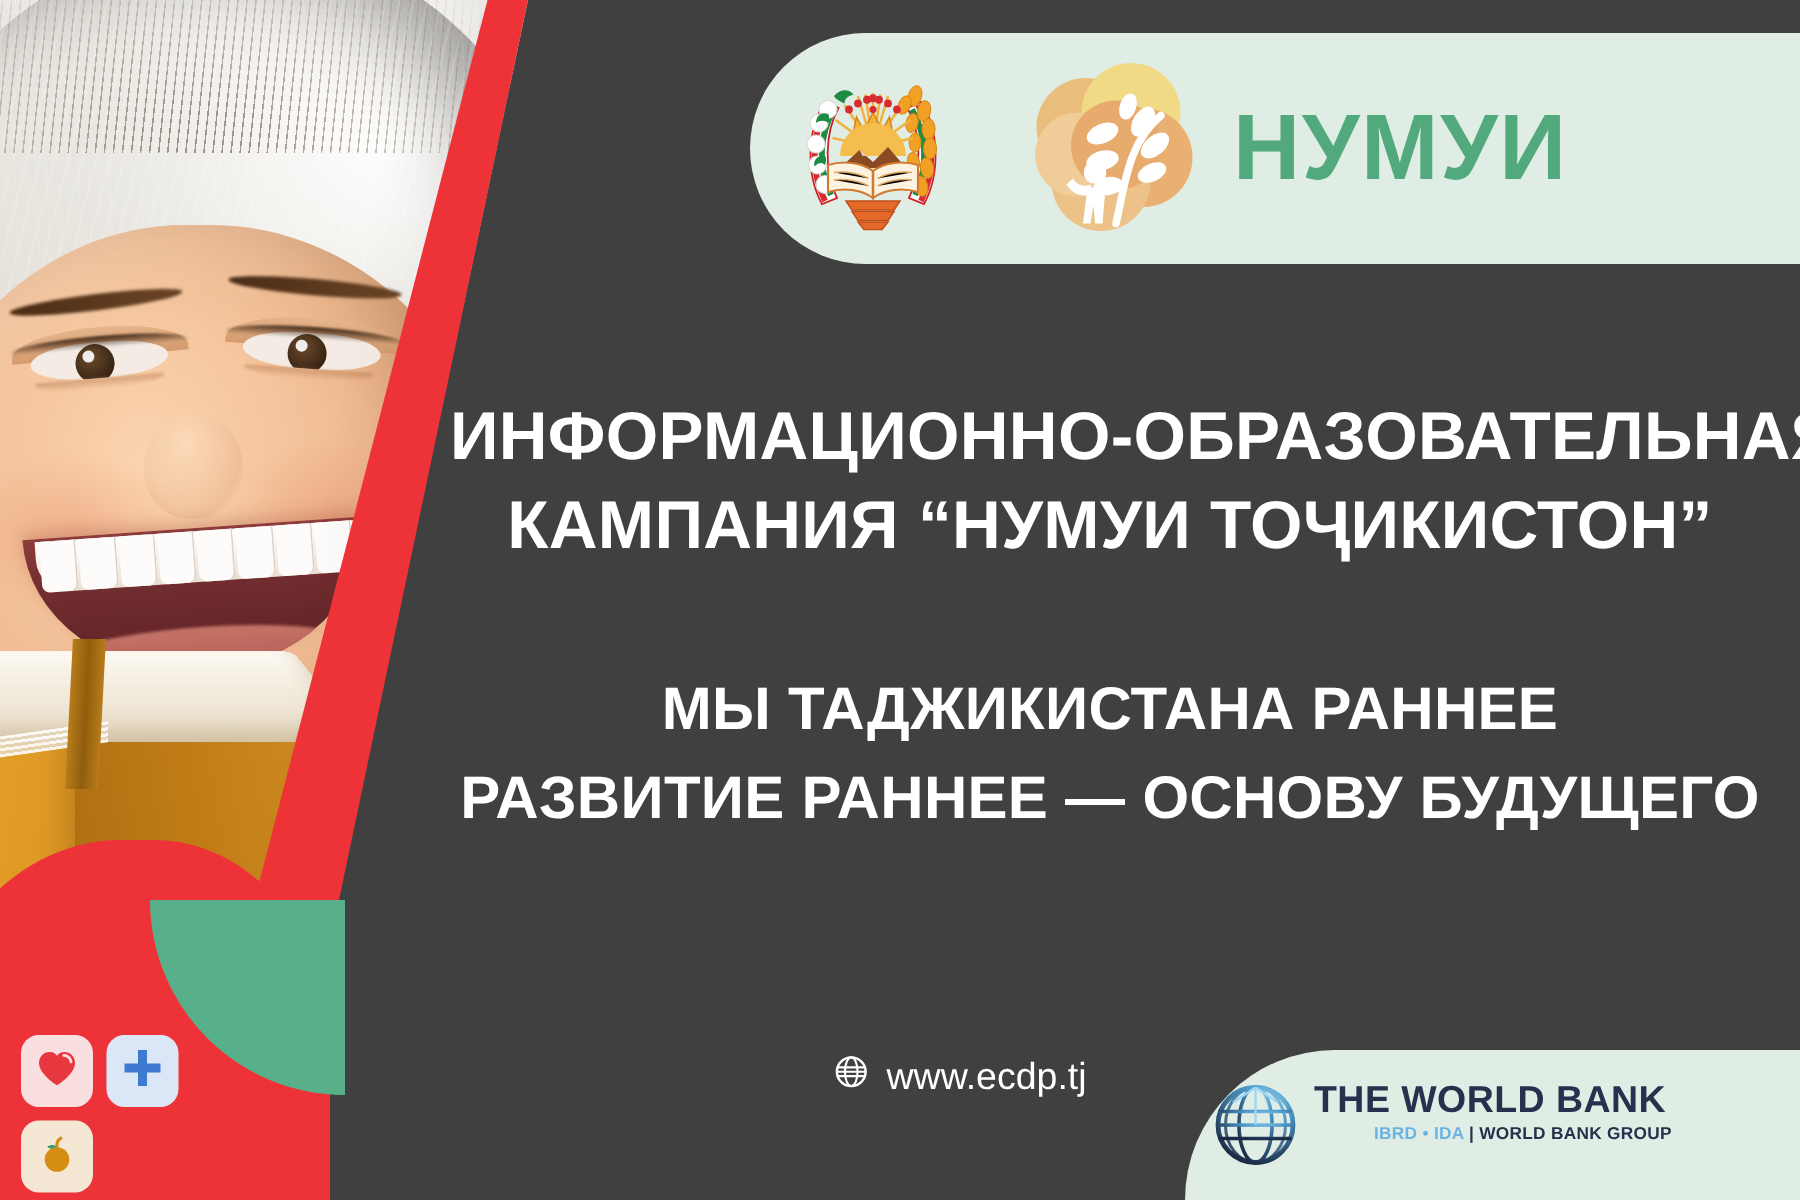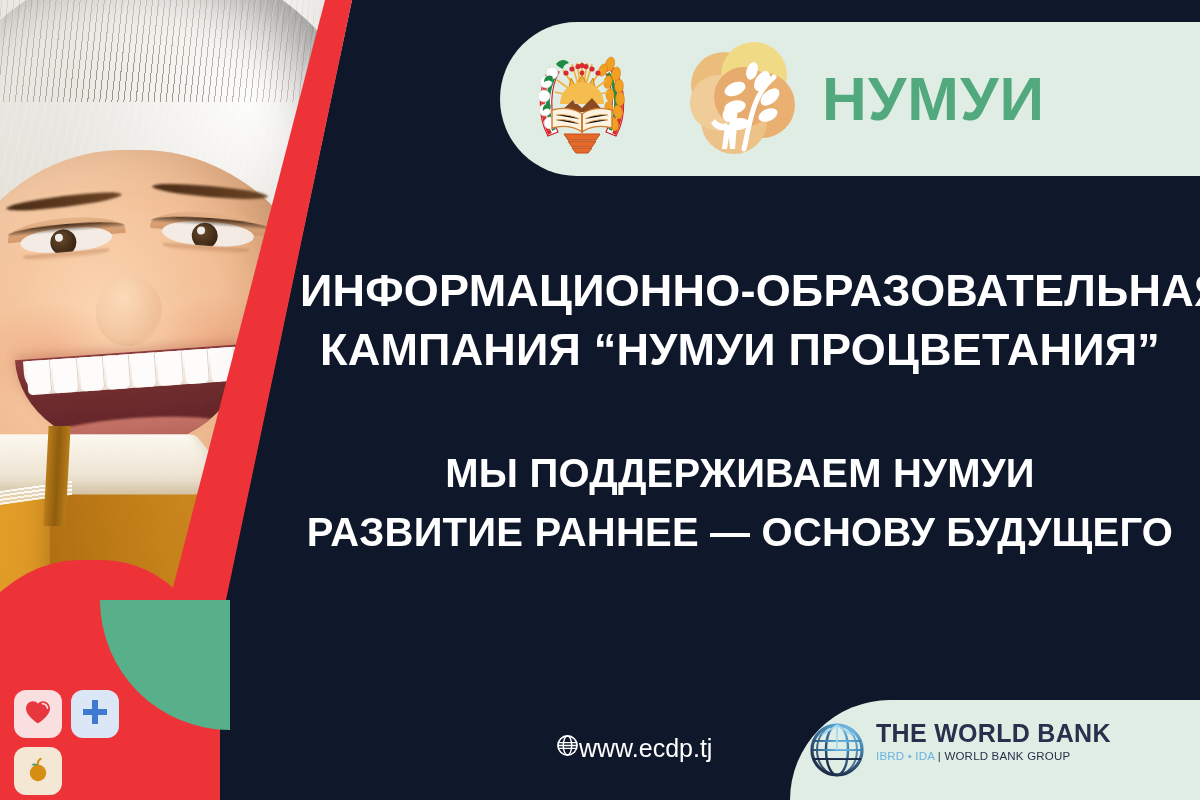--- a/index.html
+++ b/index.html
@@ -2,21 +2,21 @@
 <html><head>
 <meta charset="utf-8">
 <style>
   * { margin:0; padding:0; box-sizing:border-box; }
   html,body { width:1200px; height:800px; overflow:hidden; background:#57b08a; }
   body { font-family:"Liberation Sans", sans-serif; }
 
   .poster {
     position:relative;
     width:1200px; height:800px;
-    background:#0f172a;
+    background:#404040;
     overflow:hidden;
   }
 
   
   .photo-panel{
     position:absolute; left:0; top:0; width:352px; height:800px;
     overflow:hidden;
     clip-path: polygon(0 0, 352px 0, 183px 800px, 0 800px);
   }
   .photo-bg{
@@ -181,37 +181,37 @@
     position:absolute; left:300px; top:444px; width:880px;
     text-align:center; color:#ffffff; z-index:4;
   }
   .sub .s{
     font-size:40px; font-weight:bold; line-height:1.48;
     letter-spacing:.2px; white-space:nowrap;
   }
 
   
   .weburl{
-    position:absolute; left:556px; top:734px; z-index:6;
-    display:flex; align-items:center; gap:0;
+    position:absolute; left:556px; top:703px; z-index:6;
+    display:flex; align-items:center; gap:12px;
     color:#ffffff; font-size:25px;
   }
 
   
   .footer-panel{
     position:absolute; left:790px; top:700px; width:410px; height:100px;
     background:#dfede4; border-radius:100px 0 0 0;
     display:flex; align-items:center; z-index:5;
   }
   .ecdp{ position:relative; width:72px; height:72px; margin-left:36px; flex:none; }
   .wb{ display:flex; align-items:flex-start; margin-left:18px; }
   .wb-globe{ width:58px; height:58px; flex:none; }
   .wb-text{ margin-left:10px; display:flex; flex-direction:column; line-height:1; }
   .wb-text .t1{ font-size:25px; font-weight:bold; color:#27304c; letter-spacing:.3px; }
-  .wb-text .t2{ font-size:11.5px; font-weight:normal; margin-top:5px; color:#27304c; letter-spacing:.2px; }
+  .wb-text .t2{ font-size:11.5px; font-weight:bold; margin-top:5px; color:#27304c; letter-spacing:.2px;margin-left:40px; }
   .wb-text .t2 .lt{ color:#6cb3e3; }
 </style>
 </head>
 <body>
 
 <div class="poster">
 
   <div class="photo-panel">
     <div class="photo-bg"></div>
 
@@ -431,25 +431,25 @@
       </svg>
     </div>
 
     <div class="brand">
       <div class="l1">НУМУИ</div>
     </div>
   </div>
 
   <div class="headline">
     <div class="h1">ИНФОРМАЦИОННО-ОБРАЗОВАТЕЛЬНАЯ</div>
-    <div class="h1">КАМПАНИЯ “НУМУИ ПРОЦВЕТАНИЯ”</div>
+    <div class="h1">КАМПАНИЯ “НУМУИ ТОҶИКИСТОН”</div>
   </div>
 
   <div class="sub">
-    <div class="s">МЫ ПОДДЕРЖИВАЕМ НУМУИ</div>
+    <div class="s">МЫ ТАДЖИКИСТАНА РАННЕЕ</div>
     <div class="s">РАЗВИТИЕ РАННЕЕ — ОСНОВУ БУДУЩЕГО</div>
   </div>
 
   <div class="weburl">
     <span>
       <svg width="23" height="23" viewBox="0 0 24 24">
         <circle cx="12" cy="12" r="10" fill="none" stroke="#ffffff" stroke-width="1.7"></circle>
         <ellipse cx="12" cy="12" rx="4.4" ry="10" fill="none" stroke="#ffffff" stroke-width="1.5"></ellipse>
         <path d="M2.4 9h19.2M2.4 15h19.2M2 12h20" stroke="#ffffff" stroke-width="1.5"></path>
       </svg>

